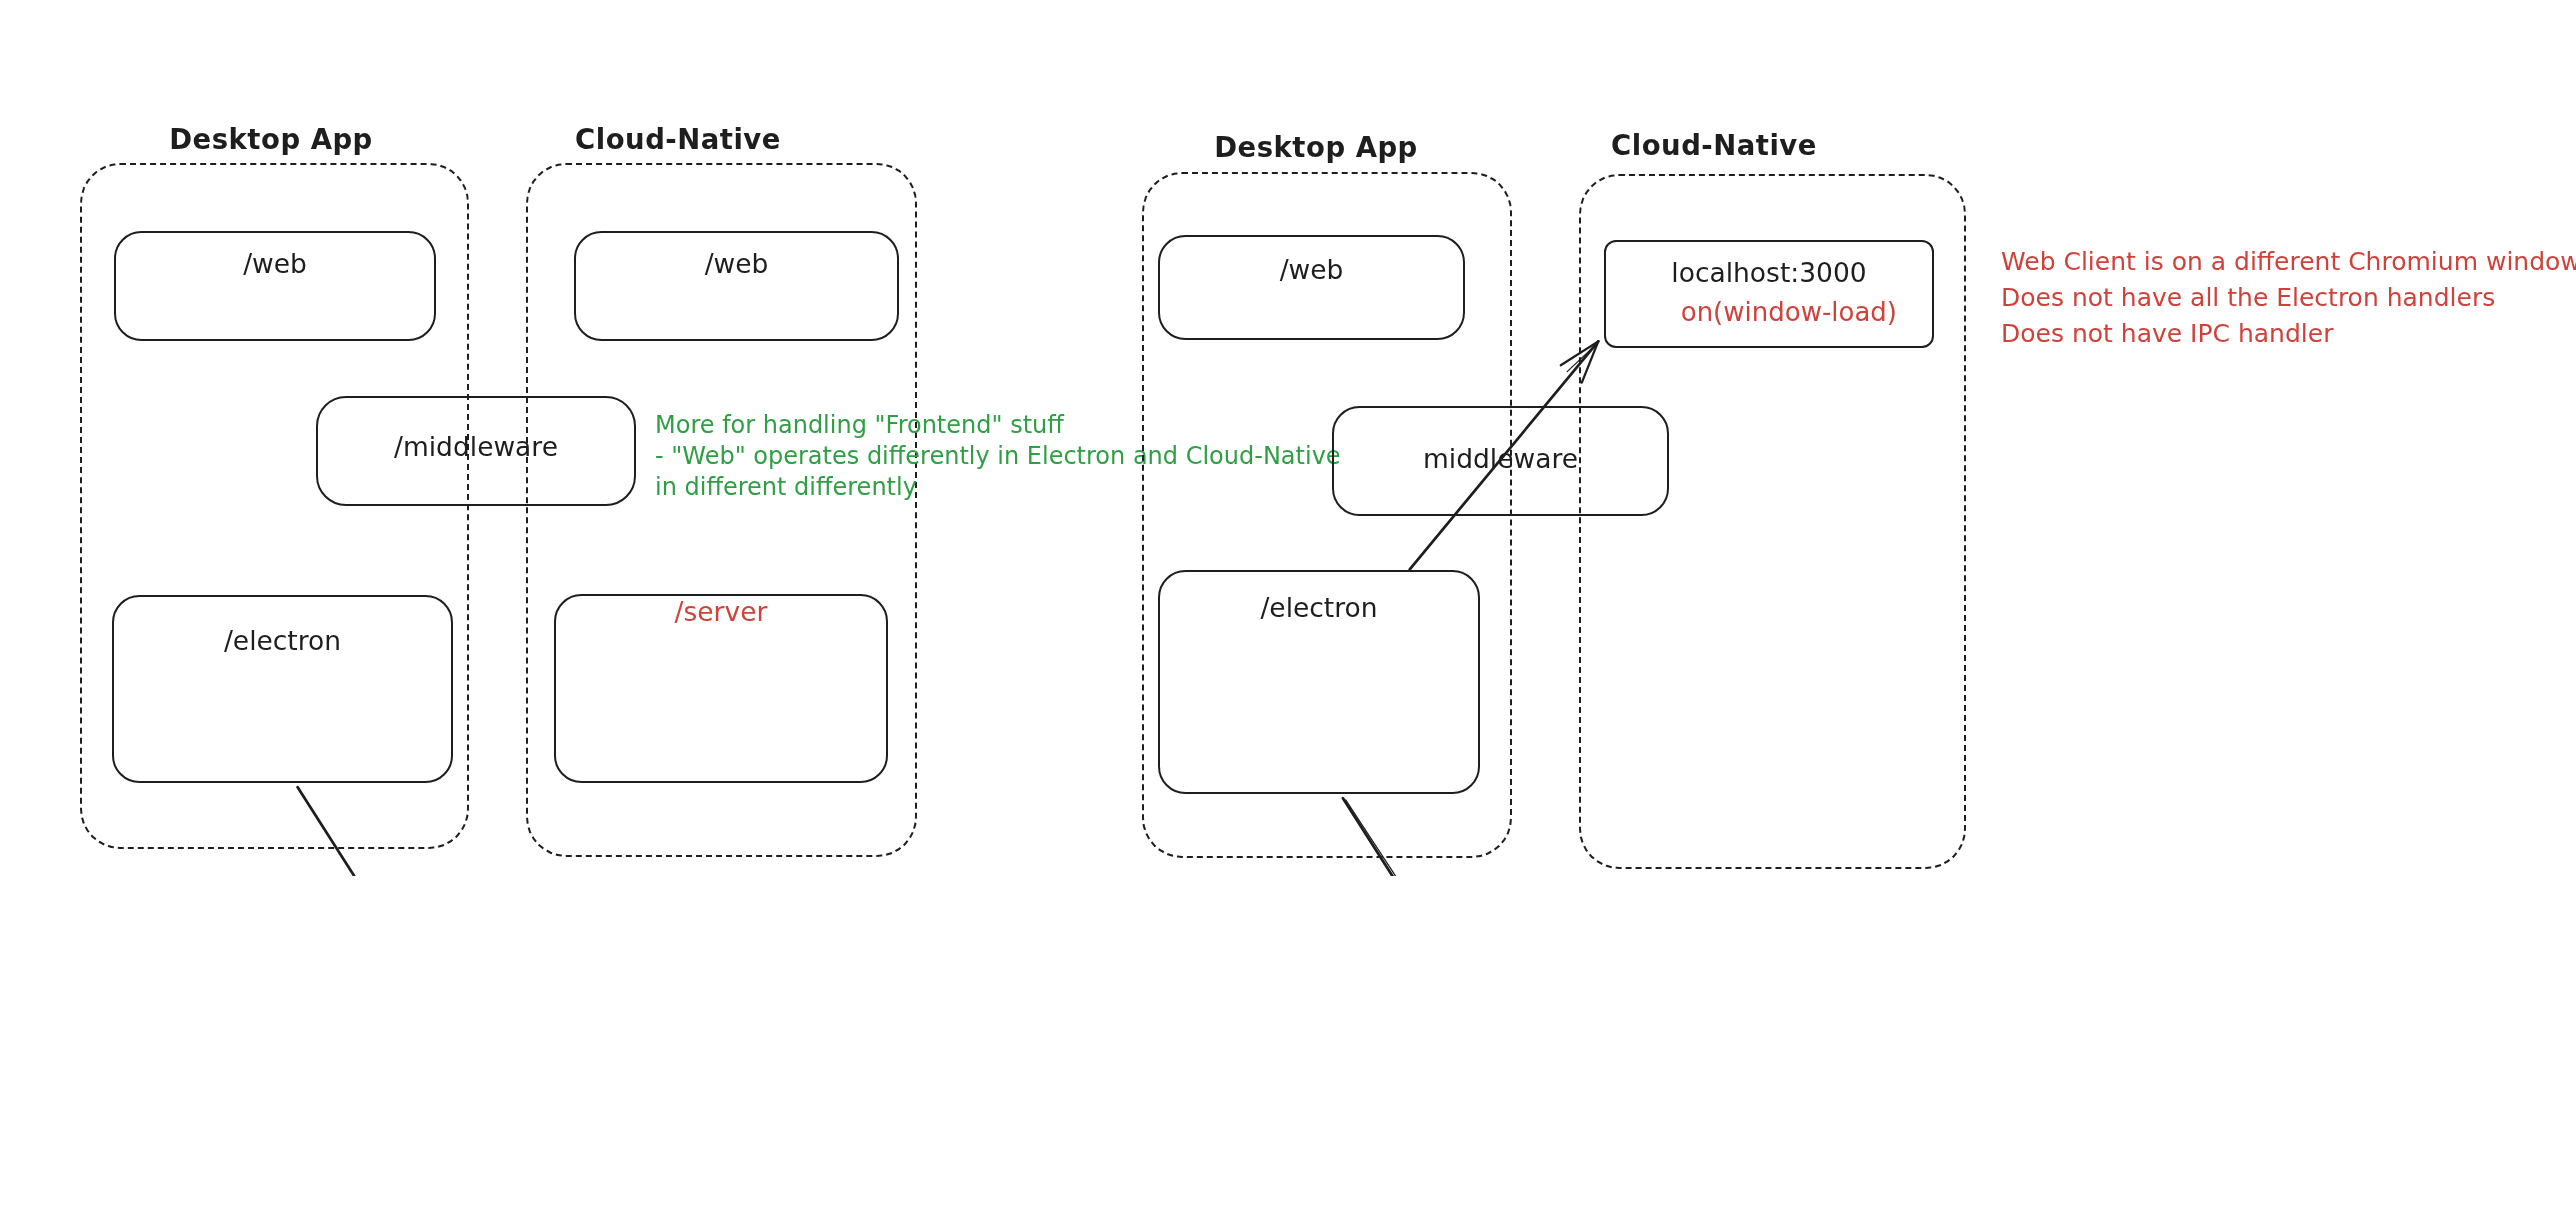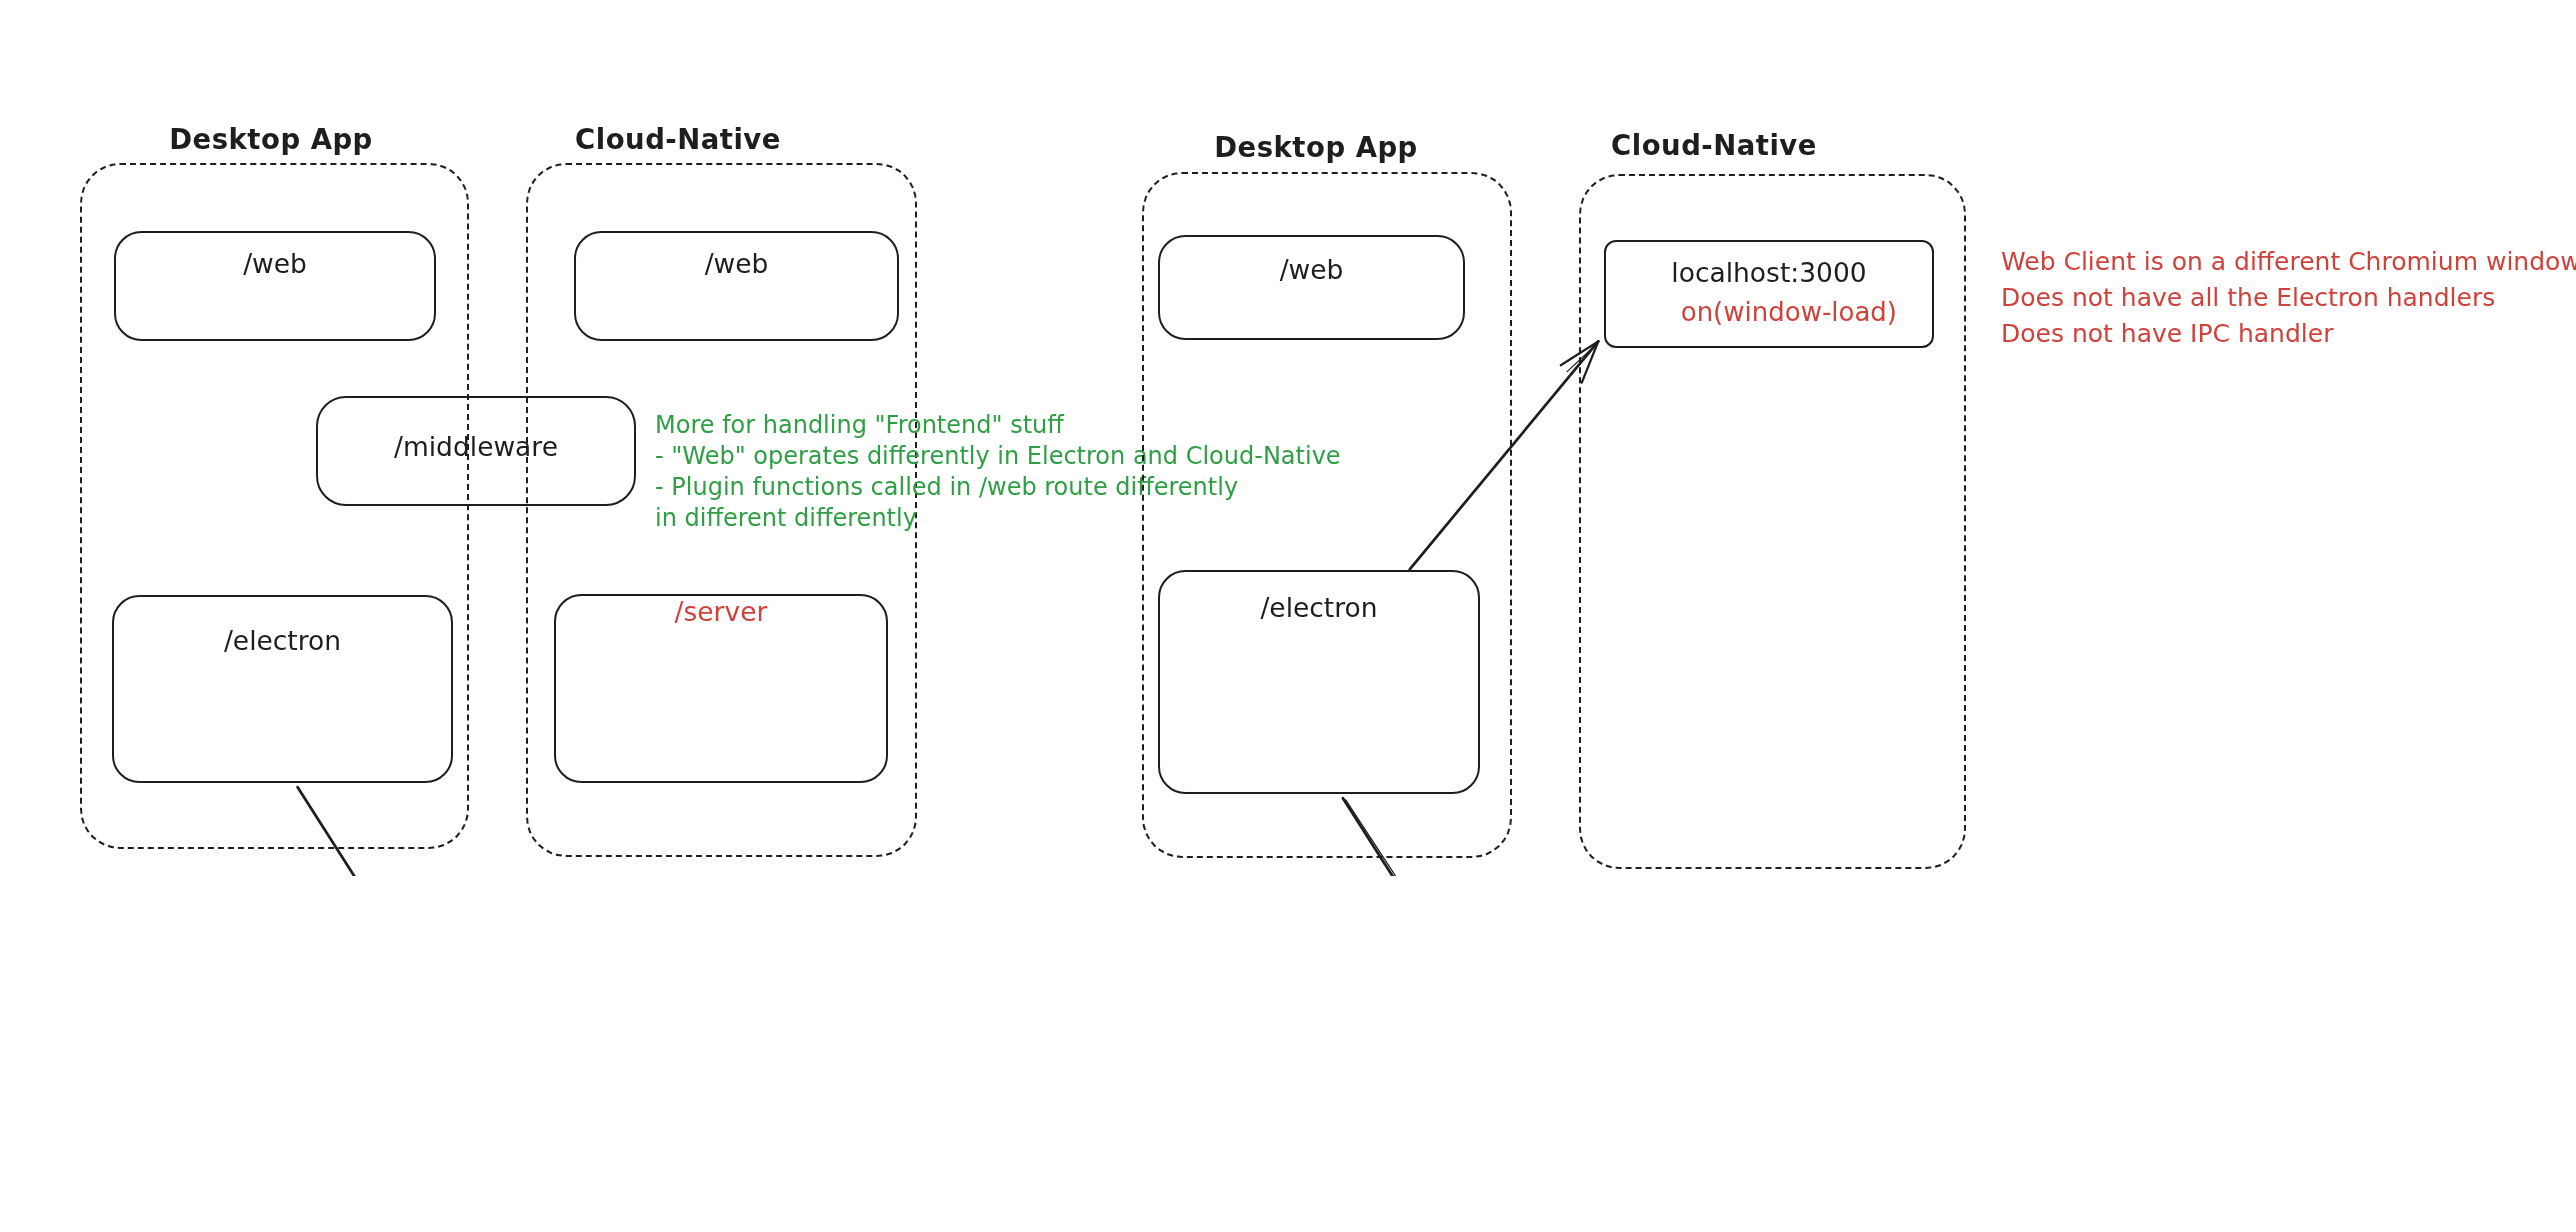--- a/index.html
+++ b/index.html
@@ -67,39 +67,41 @@
     <span class="lbl red-text">/server</span>
   </div>
 
   <div class="box" style="left:320px;top:946px;width:337px;height:197px;padding-top:27.5px;margin-top:23px;">
     <span class="lbl">/plugins</span>
   </div>
 
   <div class="note green" style="left:655px;top:410px;">
     <div>More for handling "Frontend" stuff</div>
     <div>- "Web" operates differently in Electron and Cloud-Native</div>
-    <div>- Plugin functions called in /web route differently</div>
     <div>in different differently</div>
   </div>
 
   <div class="group-label" style="left:1316px;top:131px;">Desktop App</div>
   <div class="group-label" style="left:1714px;top:129px;">Cloud-Native</div>
 
   <div class="container" style="left:1142px;top:172px;width:366px;height:682px;"></div>
   <div class="container" style="left:1579px;top:174px;width:383px;height:691px;"></div>
 
   <div class="box" style="left:1158px;top:235px;width:307px;height:105px;padding-top:16.5px;">
     <span class="lbl">/web</span>
   </div>
 
   <div class="box" style="left:1604px;top:240px;width:330px;height:108px;border-radius:12px;">
     <span class="localhost-line1">localhost:3000</span>
     <span class="localhost-line2 red-text">on(window-load)</span>
   </div>
 
+  <div class="box" style="left:1332px;top:406px;width:337px;height:110px;padding-top:35px;">
+    <span class="lbl">middleware</span>
+  </div>
 
   <div class="box" style="left:1158px;top:570px;width:322px;height:224px;padding-top:20px;">
     <span class="lbl">/electron</span>
   </div>
 
   <div class="box" style="left:1362px;top:957px;width:339px;height:195px;padding-top:17px;">
     <span class="lbl">Plugins</span>
   </div>
 
   <div class="note red" style="left:2001px;top:244px;">

